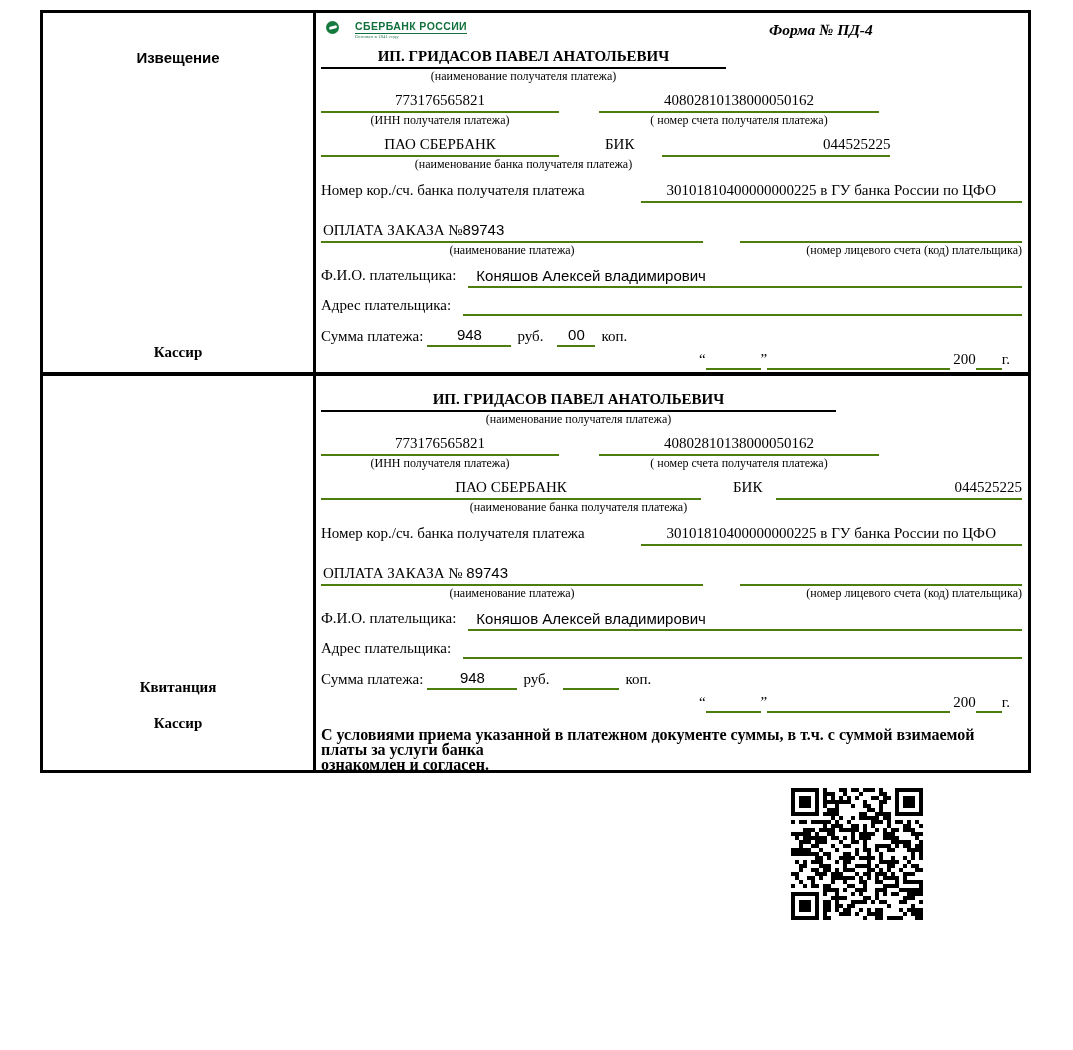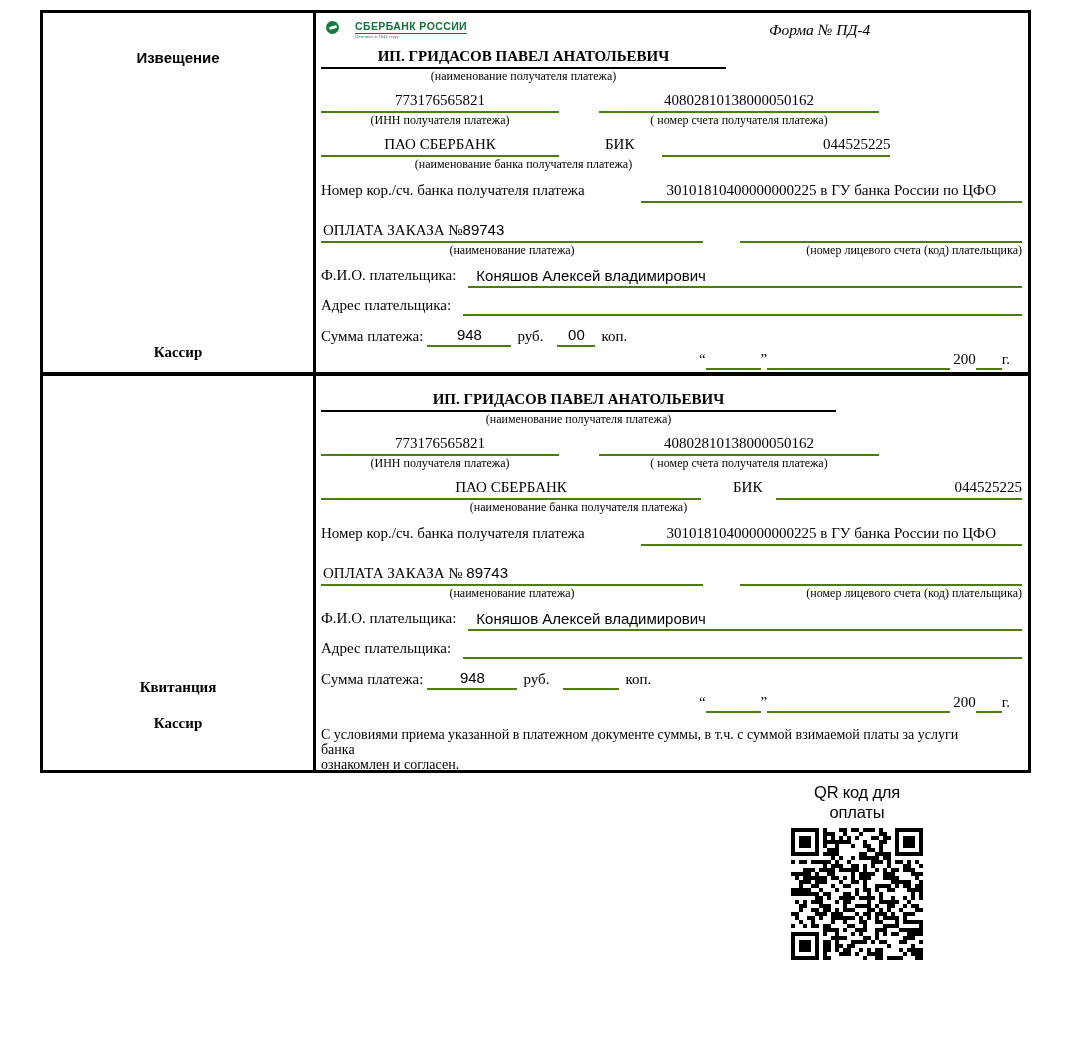--- a/index.html
+++ b/index.html
@@ -24,21 +24,21 @@
   .r2 .side-top{position:absolute;bottom:74px;left:0;width:100%;font-weight:bold;font-size:15px}
   .r2 .side-bottom{position:absolute;bottom:38px;left:0;width:100%;font-weight:bold;font-size:15px}
 
   
   .logo-row{position:relative;height:27px}
   .sber{position:absolute;left:5px;top:1px;display:flex;align-items:flex-start;gap:16px}
   .sber-disc{width:13px;height:13px;border-radius:50%;background:#157a3e;position:relative;flex:none;margin-top:1px}
   .sber-disc::after{content:"";position:absolute;left:3px;top:5px;width:8px;height:3px;background:#fff;border-radius:2px;transform:rotate(-14deg)}
   .sber-name{font-family:"Liberation Sans",sans-serif;font-size:10.5px;font-weight:bold;color:#11713c;border-bottom:1.5px solid #11713c;letter-spacing:.4px;line-height:13px;white-space:nowrap}
   .sber-tag{font-size:5px;line-height:6px;color:#2a7d4f;white-space:nowrap;overflow:hidden}
-  .form-no{position:absolute;left:448px;top:2px;font-weight:normal;font-style:italic;font-size:15.5px;white-space:nowrap}
+  .form-no{position:absolute;left:448px;top:2px;font-weight:bold;font-style:italic;font-size:15.5px;white-space:nowrap}
 
   
   .recv{width:405px;text-align:center;border-bottom:2px solid #000;font-weight:bold;font-size:15px;line-height:21px}
   .r2 .recv{width:515px}
   .hint-c{width:405px;text-align:center}
   .r2 .hint-c{width:515px}
 
   
   .cols{display:flex}
   .c1{width:238px;text-align:center}
@@ -76,21 +76,21 @@
   .sum-kop{width:38px;text-align:center;margin-left:14px}
   .r2 .sum-rub{width:90px}
   .r2 .sum-kop{width:56px}
 
   .date-row{display:flex;justify-content:flex-end;align-items:flex-end;margin-top:2px;padding-right:12px;line-height:21px}
   .du1{width:55px;height:19px}
   .du2{width:183px;height:19px}
   .du3{width:26px;height:19px}
   .dyear{margin-left:3px}
 
-  .agree{margin-top:9px;font-size:14px;font-weight:normal;line-height:15px;width:672px}
+  .agree{margin-top:9px;font-size:16px;font-weight:bold;line-height:15px;width:672px}
   .sig-center{width:660px;text-align:center;font-weight:bold;font-size:12px;margin-top:4px}
   .r2 .agree{margin-top:14px}
 
   
   .qr-wrap{position:absolute;left:786px;top:782px;width:142px;text-align:center}
   .qr-label{font-family:"Liberation Sans",sans-serif;font-size:16.5px;line-height:20px;letter-spacing:-0.2px}
   .qr-box{margin-top:6px;line-height:0}
 </style>
 </head>
 <body>
@@ -256,21 +256,20 @@
         <div>С условиями приема указанной в платежном документе суммы, в т.ч. с суммой взимаемой платы за услуги банка</div>
         <div>ознакомлен и согласен.</div>
       </div>
       <div class="sig-center">Подпись плательщика</div>
 
     </div>
   </div>
 </div>
 
 <div class="qr-wrap">
-  <div class="qr-label">QR код для оплаты</div>
   <div class="qr-box" id="qr-box"><svg width="132" height="132" xmlns="http://www.w3.org/2000/svg">
         <g fill="#000">
           <rect x="32" y="0" width="4" height="4"></rect>
           <rect x="48" y="0" width="4" height="4"></rect>
           <rect x="52" y="0" width="4" height="4"></rect>
           <rect x="60" y="0" width="4" height="4"></rect>
           <rect x="64" y="0" width="4" height="4"></rect>
           <rect x="72" y="0" width="4" height="4"></rect>
           <rect x="76" y="0" width="4" height="4"></rect>
           <rect x="80" y="0" width="4" height="4"></rect>

